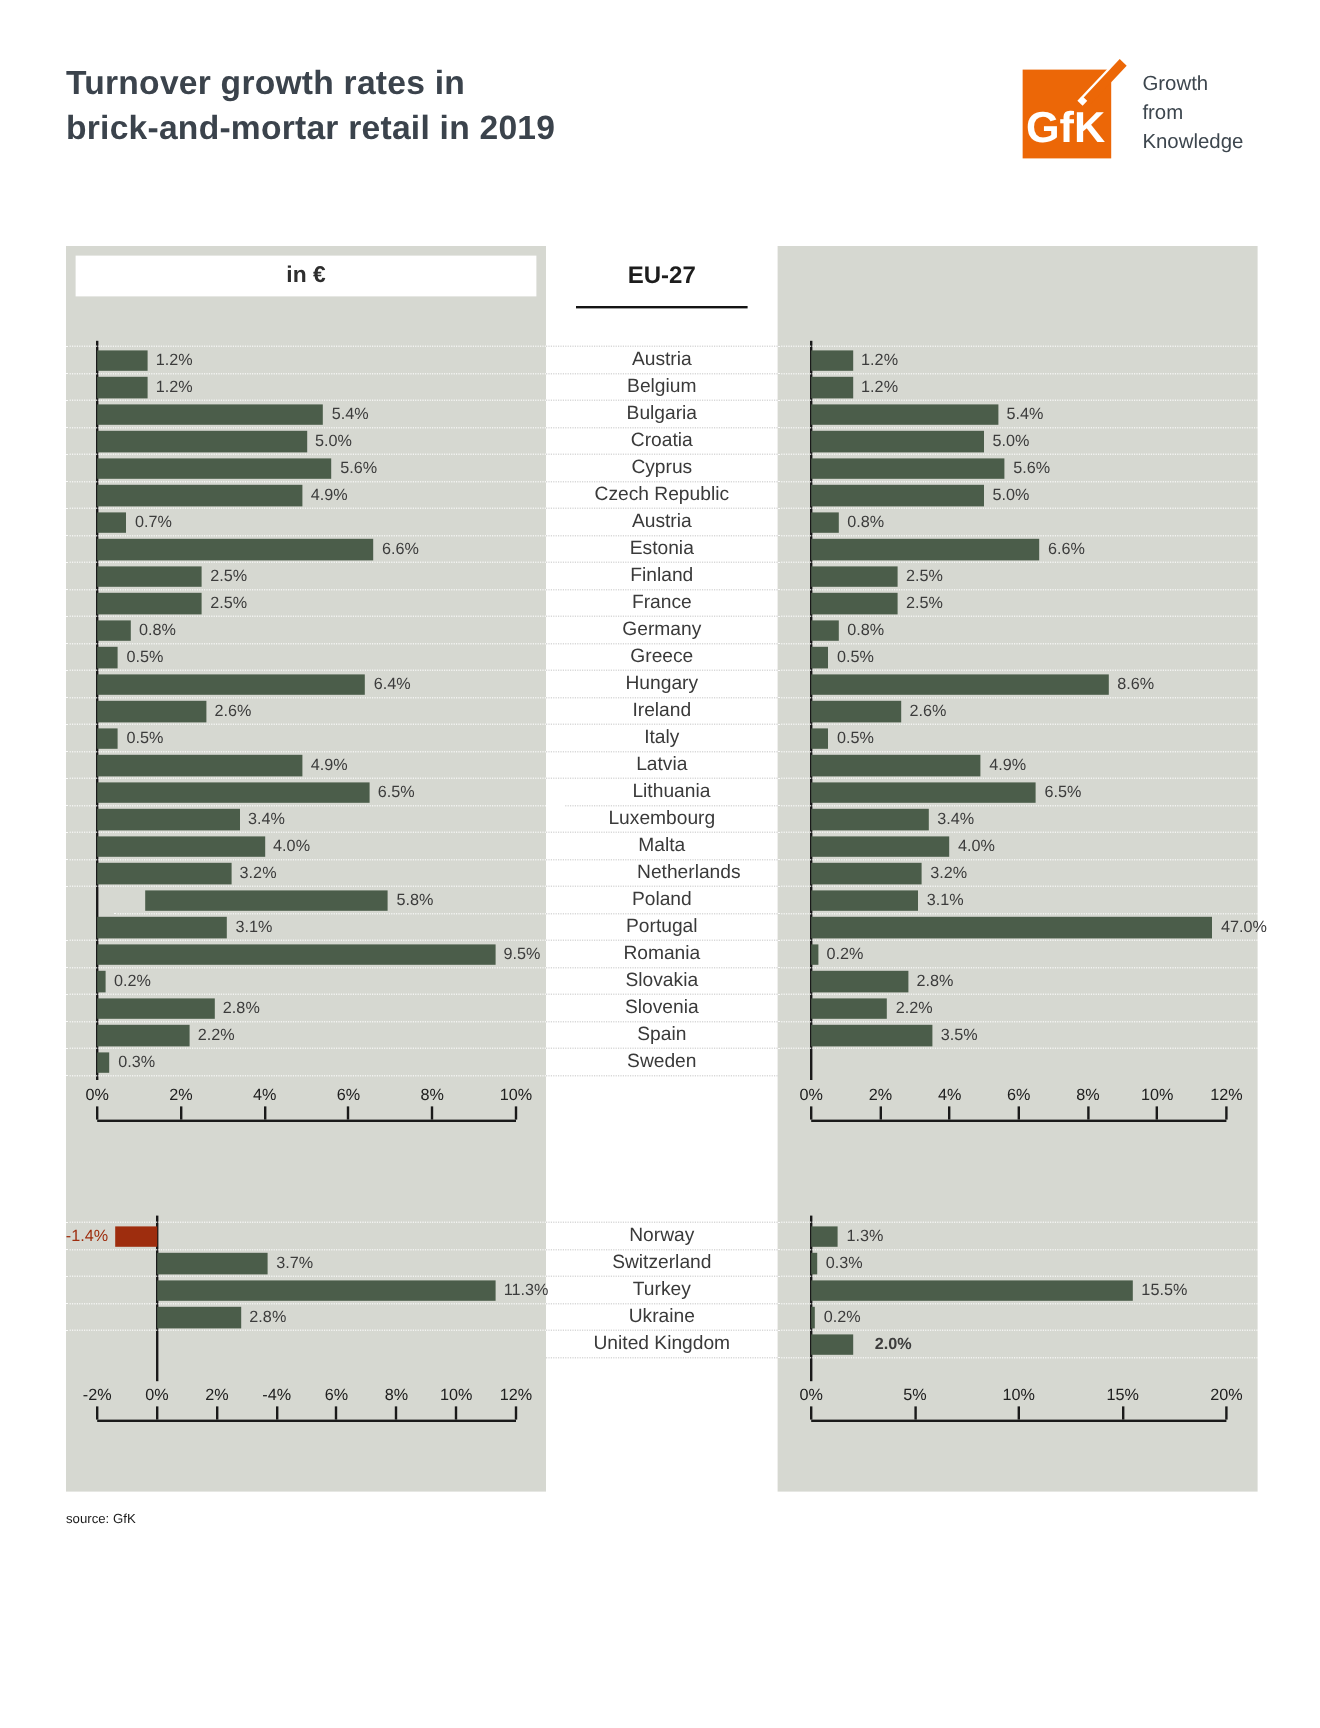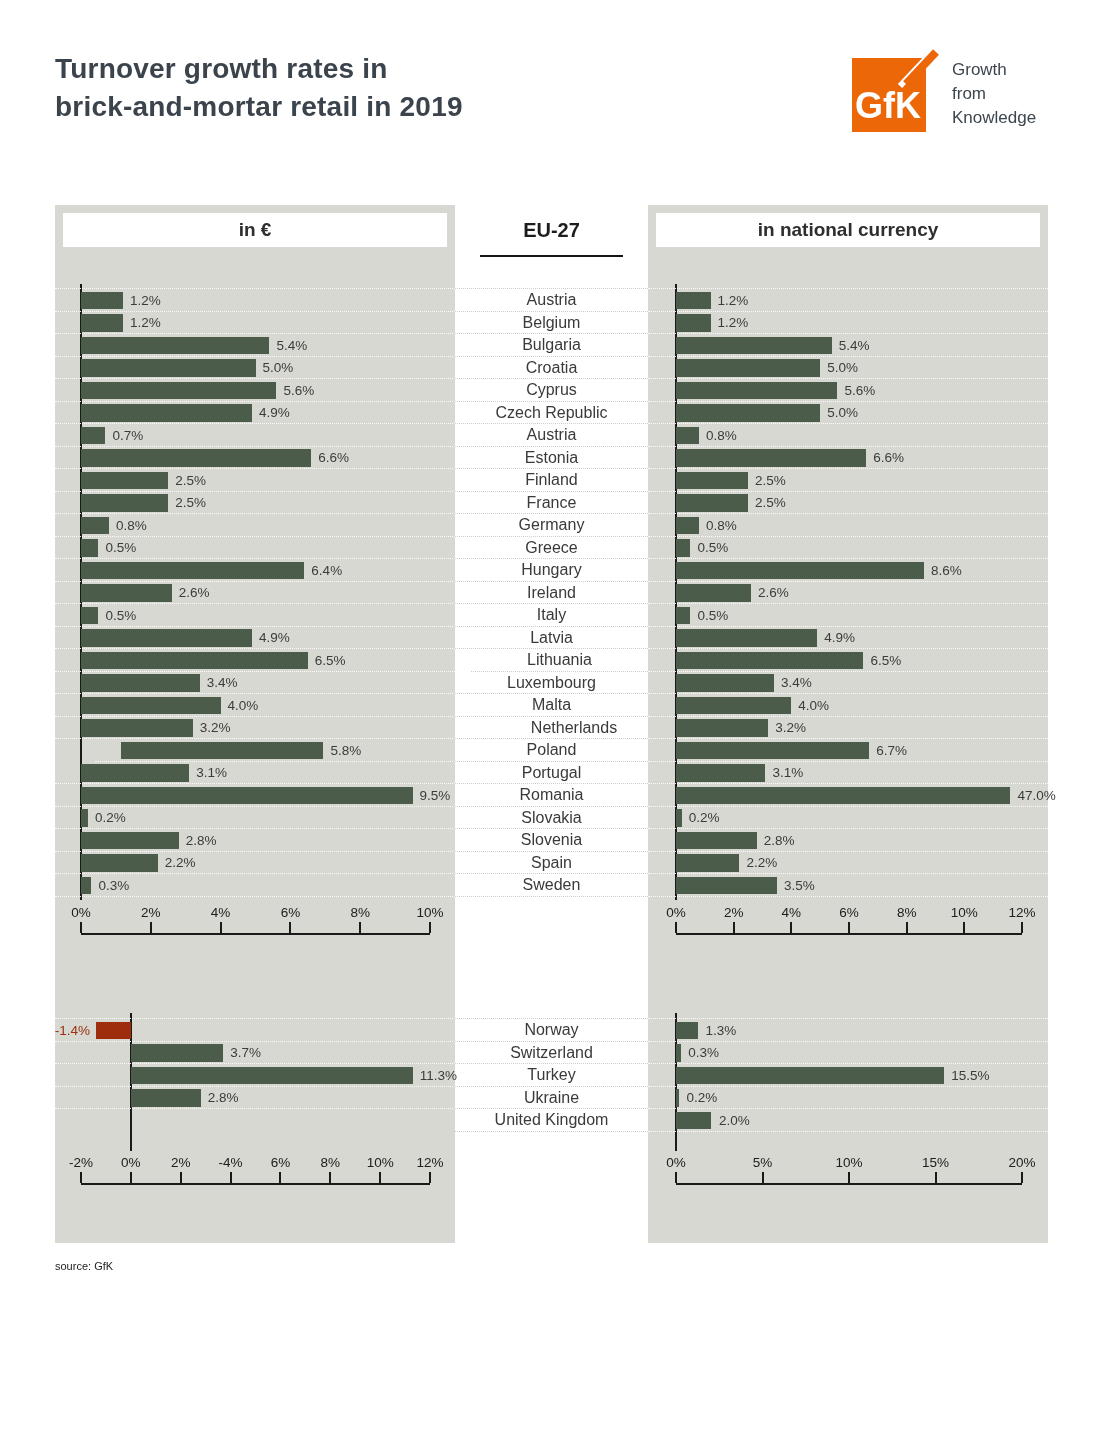--- a/index.html
+++ b/index.html
@@ -69,21 +69,20 @@
       <div>Knowledge</div>
     </div>
   </div>
 
   <div class="panel" id="panel-left"></div>
   <div class="panel" id="panel-right"></div>
 
   <div class="panel-header" id="header-left">in €</div>
   <div class="center-header">EU-27</div>
   <div class="center-underline"></div>
-  <div class="panel-header" id="header-right">in national currency</div>
 
   <div class="zline" style="left:80px; top:284px; height:616px;"></div>
   <div class="zline" style="left:675px; top:284px; height:616px;"></div>
   <div class="rows" id="chart-eu-eur" style="left:55px; top:288px; width:400px;">
       <div class="crow" style="height: 22.5px;">
         <div class="bar" style="width: 41.88px; left: 26px;"></div>
         <span class="val" style="left: 74.88px;">1.2%</span>
       </div>
       <div class="crow" style="height: 22.5px;">
         <div class="bar" style="width: 41.88px; left: 26px;"></div>
@@ -294,24 +293,20 @@
       </div>
       <div class="crow" style="height: 22.5px;">
         <div class="bar" style="width: 115.332px; left: 28px;"></div>
         <span class="val" style="left: 150.332px;">4.0%</span>
       </div>
       <div class="crow" style="height: 22.5px;">
         <div class="bar" style="width: 92.2656px; left: 28px;"></div>
         <span class="val" style="left: 127.266px;">3.2%</span>
       </div>
       <div class="crow" style="height: 22.5px;">
-        <div class="bar" style="width: 193.181px; left: 28px;"></div>
-        <span class="val" style="left: 228.181px;">6.7%</span>
-      </div>
-      <div class="crow" style="height: 22.5px;">
         <div class="bar" style="width: 89.3823px; left: 28px;"></div>
         <span class="val" style="left: 124.382px;">3.1%</span>
       </div>
       <div class="crow" style="height: 22.5px;">
         <div class="bar" style="width: 334.463px; left: 28px;"></div>
         <span class="val" style="left: 369.463px;">47.0%</span>
       </div>
       <div class="crow" style="height: 22.5px;">
         <div class="bar" style="width: 5.7666px; left: 28px;"></div>
         <span class="val" style="left: 40.7666px;">0.2%</span>
@@ -401,21 +396,21 @@
       <div class="crow" style="height: 22.5px;">
         <div class="bar" style="width: 268.15px; left: 28px;"></div>
         <span class="val" style="left: 303.15px;">15.5%</span>
       </div>
       <div class="crow" style="height: 22.5px;">
         <div class="bar" style="width: 3.46px; left: 28px;"></div>
         <span class="val" style="left: 38.46px;">0.2%</span>
       </div>
       <div class="crow" style="height: 22.5px;">
         <div class="bar" style="width: 34.6px; left: 28px;"></div>
-        <span class="val" style="left: 71px;">2.0%</span>
+        <span class="val" style="left: 81px; font-weight: bold;">2.0%</span>
       </div>
     </div>
   <div class="ruler" id="ruler-noneu-eur" style="left:81px; top:1155px; width:349px;">
       <div class="rline"></div>
       <span class="rlabel" style="left: 0%;">-2%</span>
       <i class="rtick" style="left: 0%;"></i>
       <span class="rlabel" style="left: 14.2857%;">0%</span>
       <i class="rtick" style="left: 14.2857%;"></i>
       <span class="rlabel" style="left: 28.5714%;">2%</span>
       <i class="rtick" style="left: 28.5714%;"></i>

